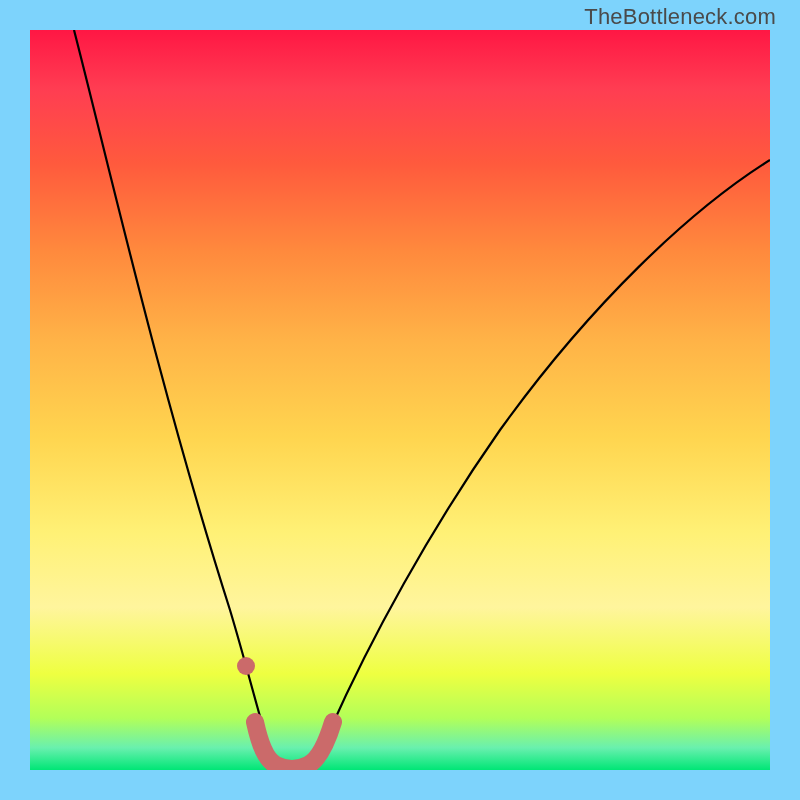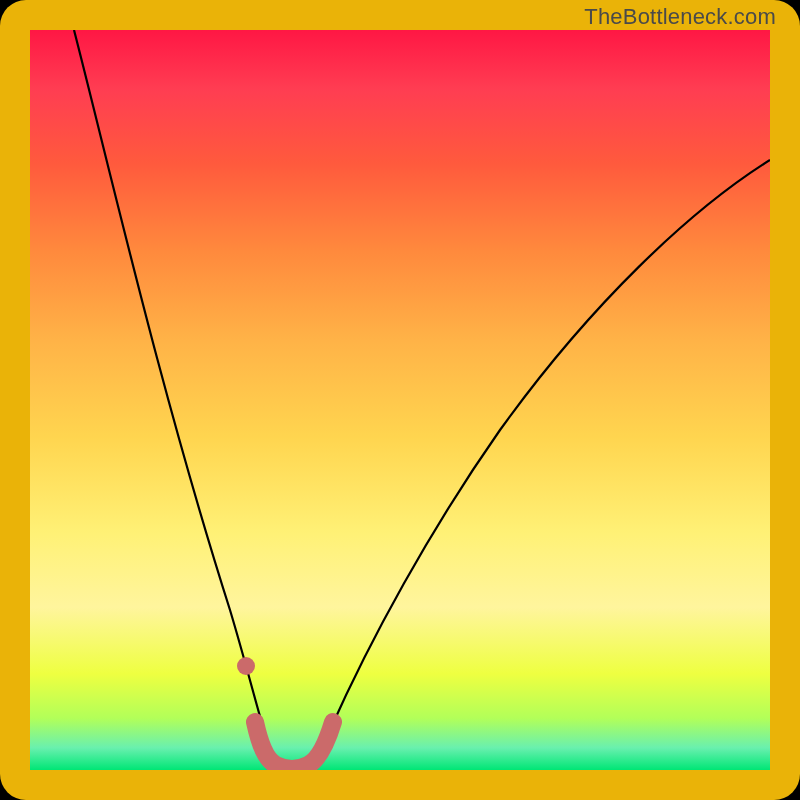--- a/index.html
+++ b/index.html
@@ -1,17 +1,17 @@
 <!DOCTYPE html>
 <html><head>
 <meta charset="utf-8">
 <style>
   * { margin: 0; padding: 0; box-sizing: border-box; }
   body { width: 800px; height: 800px; background: #000; position: relative; overflow: hidden; font-family: Arial, sans-serif; }
-  .frame { position: absolute; inset: 0; background: #eab308; border-radius: 26px; }
+  .frame { position: absolute; inset: 0; background: #7dd3fc; }
   .plot-area {
     position: absolute;
     left: 30px;
     top: 30px;
     width: 740px;
     height: 740px;
     background: linear-gradient(to bottom,
       #ff1744 0%,
       #ff3d52 8%,
       #ff5a3d 18%,

